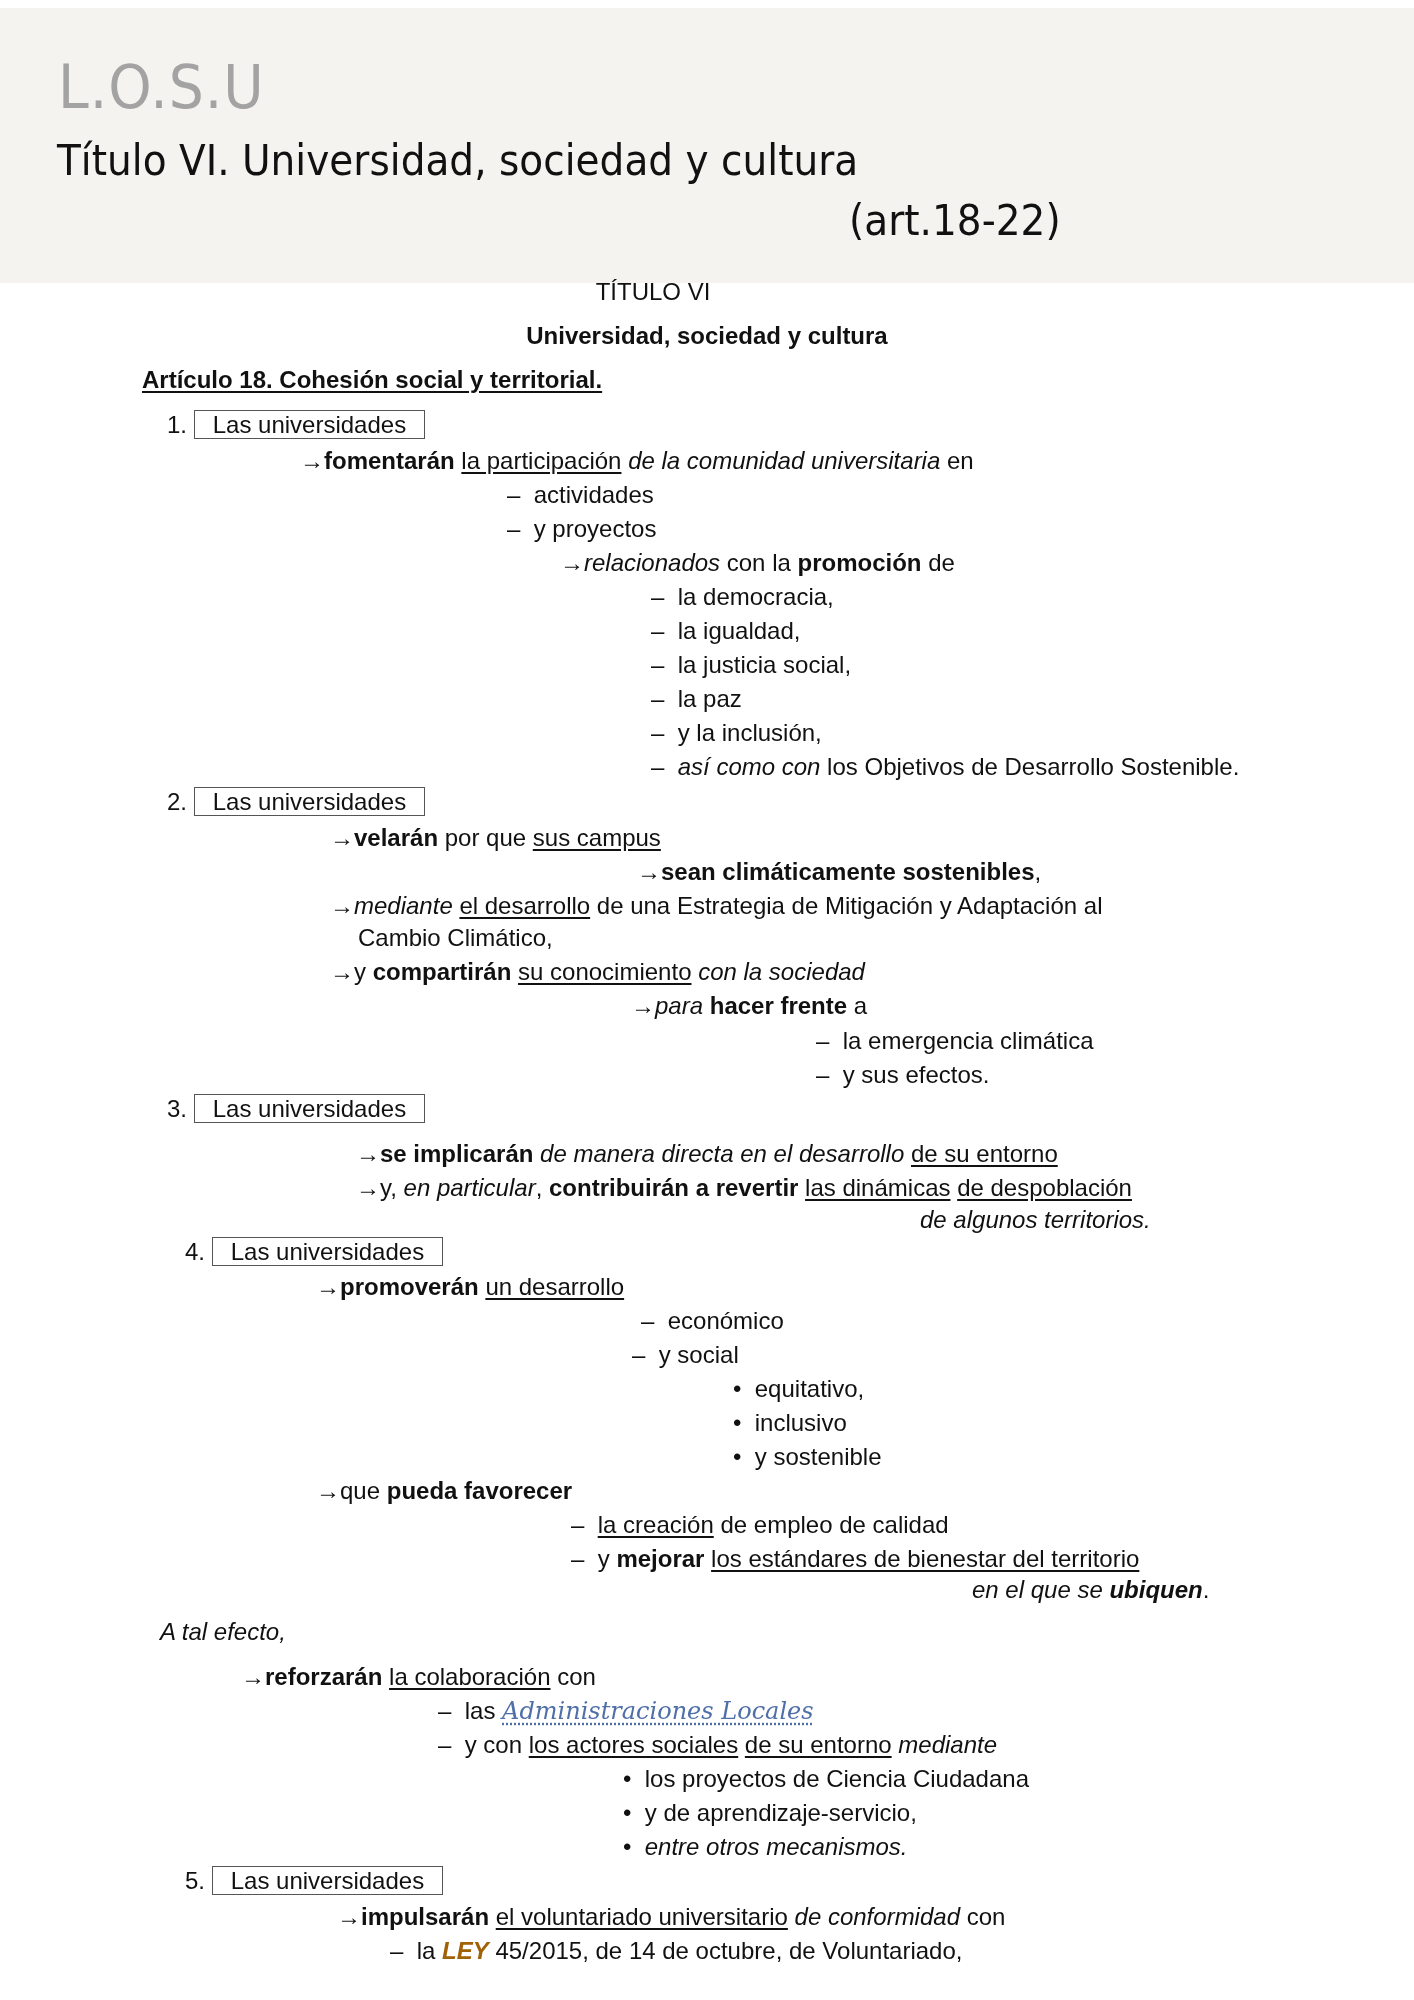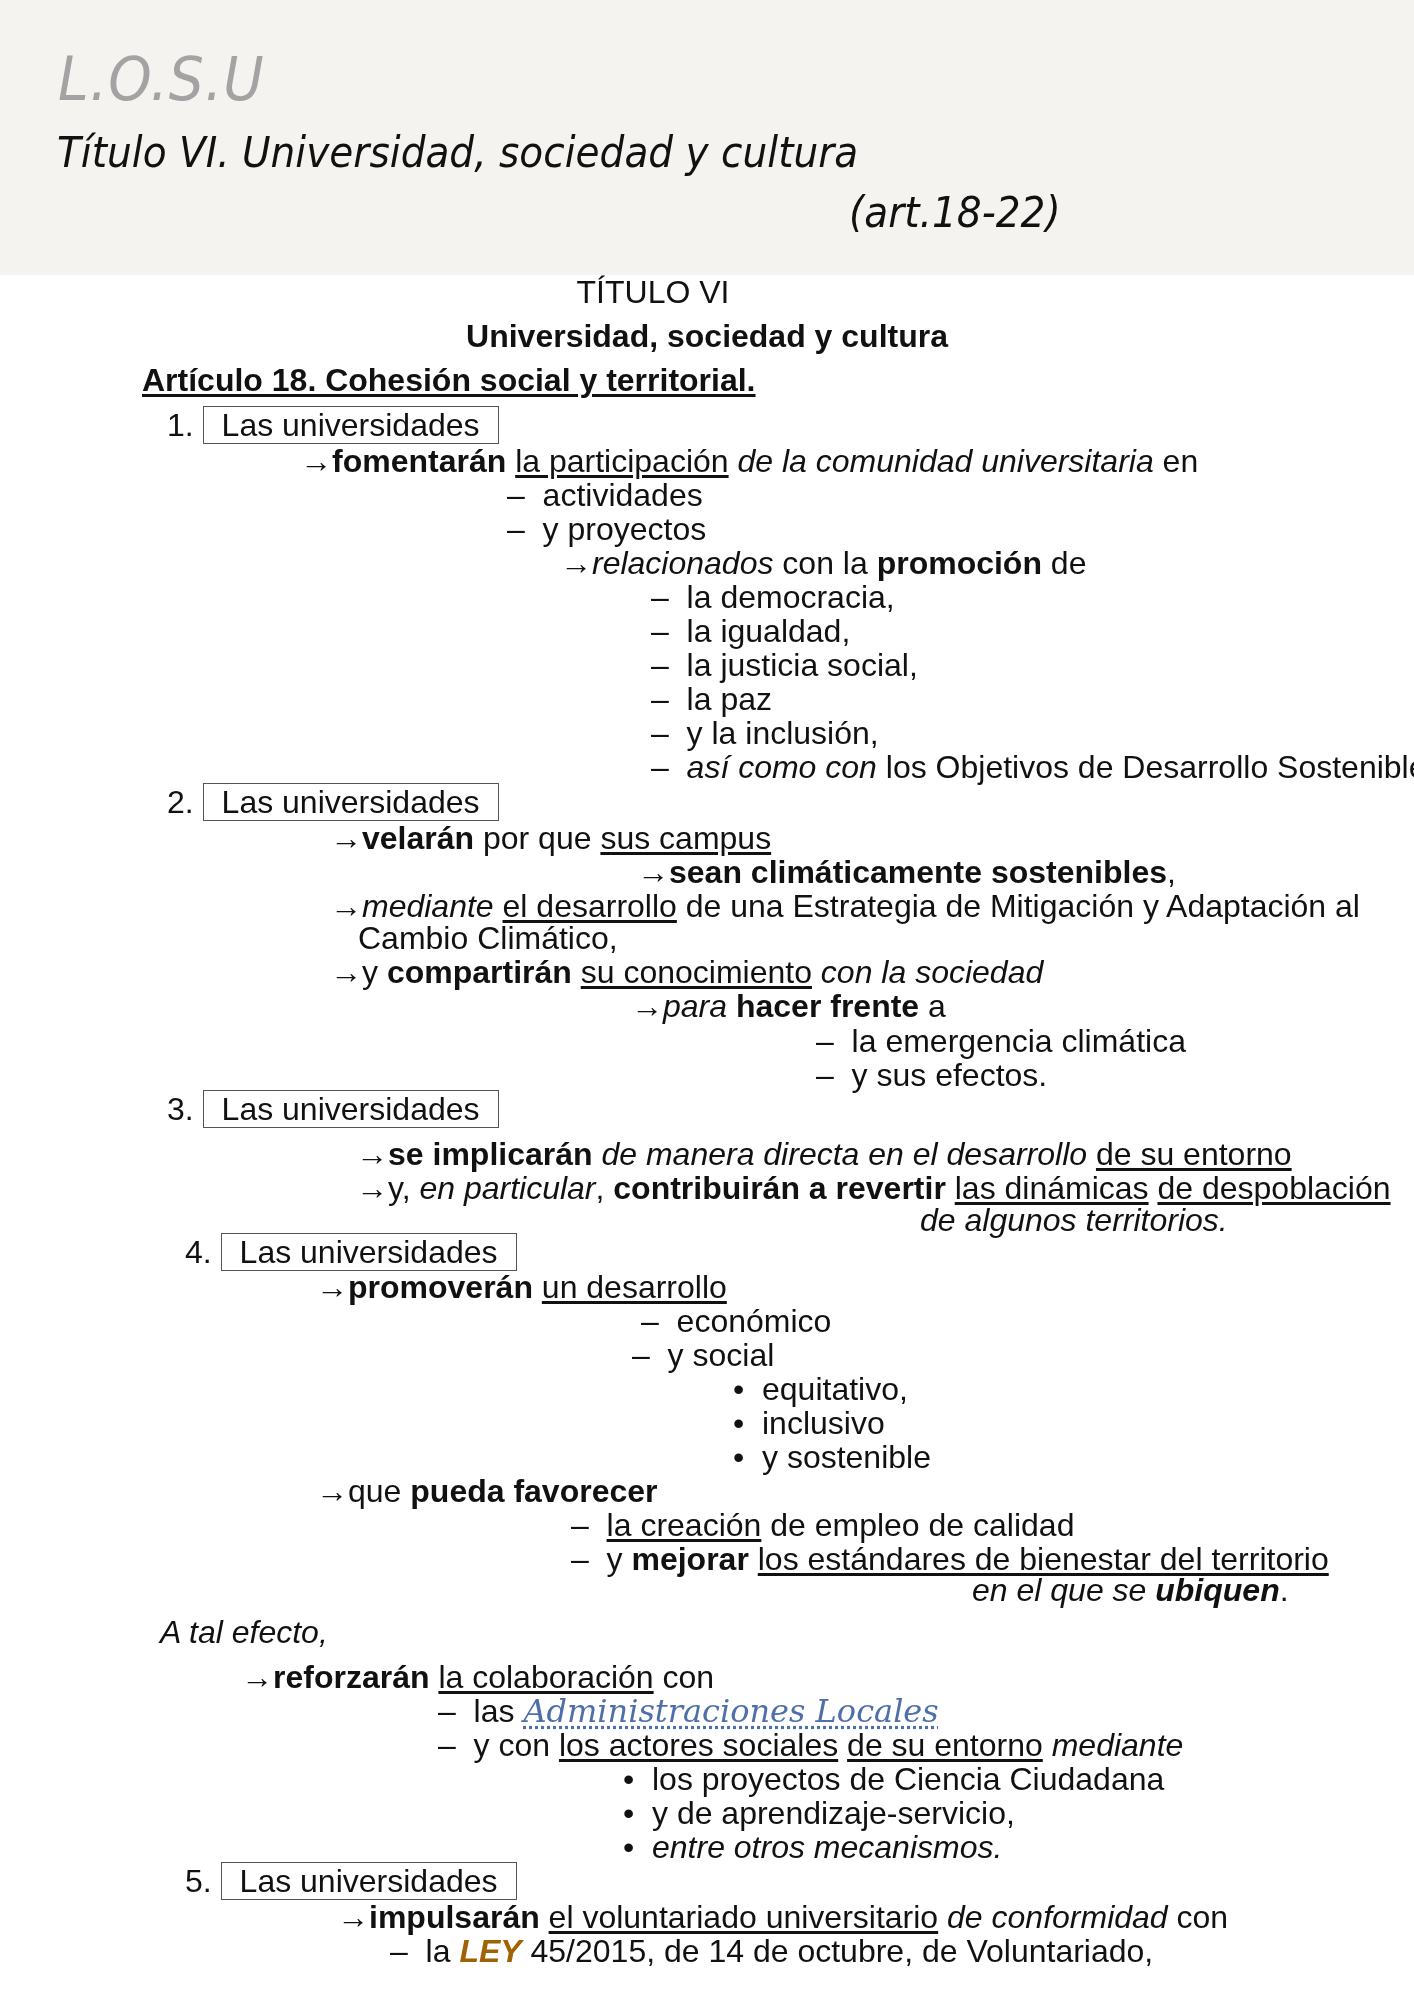--- a/index.html
+++ b/index.html
@@ -2,23 +2,22 @@
 <html><head>
 <meta charset="utf-8">
 <style>
   html, body { margin: 0; padding: 0; }
   body {
     width: 1414px; height: 2000px; overflow: hidden;
     background: #ffffff; position: relative;
     font-family: "Liberation Sans", sans-serif; color: #111;
   }
   .header {
-    position: absolute; left: 0; top: 0; width: 1414px; height: 275px;
+    position: absolute; left: 0; top: 8px; width: 1414px; height: 275px;
     background: #f4f3ef;
-    font-style: italic;
   }
   .losu {
     position: absolute; left: 58px; top: 44px;
     font-family: "DejaVu Sans", sans-serif; font-size: 60px; color: #a3a3a3;
     letter-spacing: 1px; transform: scaleX(0.92); transform-origin: left;
   }
   .title-line {
     position: absolute; left: 57px; top: 128px;
     font-family: "DejaVu Sans", sans-serif; font-size: 42px; color: #111;
     transform: scaleX(0.93); transform-origin: left; white-space: nowrap;
@@ -45,21 +44,21 @@
     font-size: 80px; line-height: 72px; letter-spacing: -3px;
     transform: scaleX(0.88); transform-origin: left;
   }
   .logo-tag {
     position: absolute; left: 7px; top: 108px;
     color: #b3a393; font-family: "DejaVu Sans", sans-serif; font-size: 17px;
     white-space: nowrap; transform: scaleX(0.96); transform-origin: left;
   }
   .doc { position: absolute; left: 0; top: 0; width: 1414px; }
   .ln {
-    position: absolute; white-space: nowrap; font-size: 32px; line-height: 28px;
+    position: absolute; white-space: nowrap; font-size: 24px; line-height: 28px;
     font-family: "Liberation Sans", sans-serif;
   }
   .center { left: 0; width: 1414px; text-align: center; }
   b { font-weight: bold; }
   i { font-style: italic; }
   u { text-decoration: underline; text-underline-offset: 3px; }
   .boxed { border: 1px solid #555; padding: 0 18px; }
   .link {
     font-family: "DejaVu Serif", serif; font-style: italic; color: #4f6fa8;
     text-decoration: underline dotted #4f6fa8; text-underline-offset: 4px;

